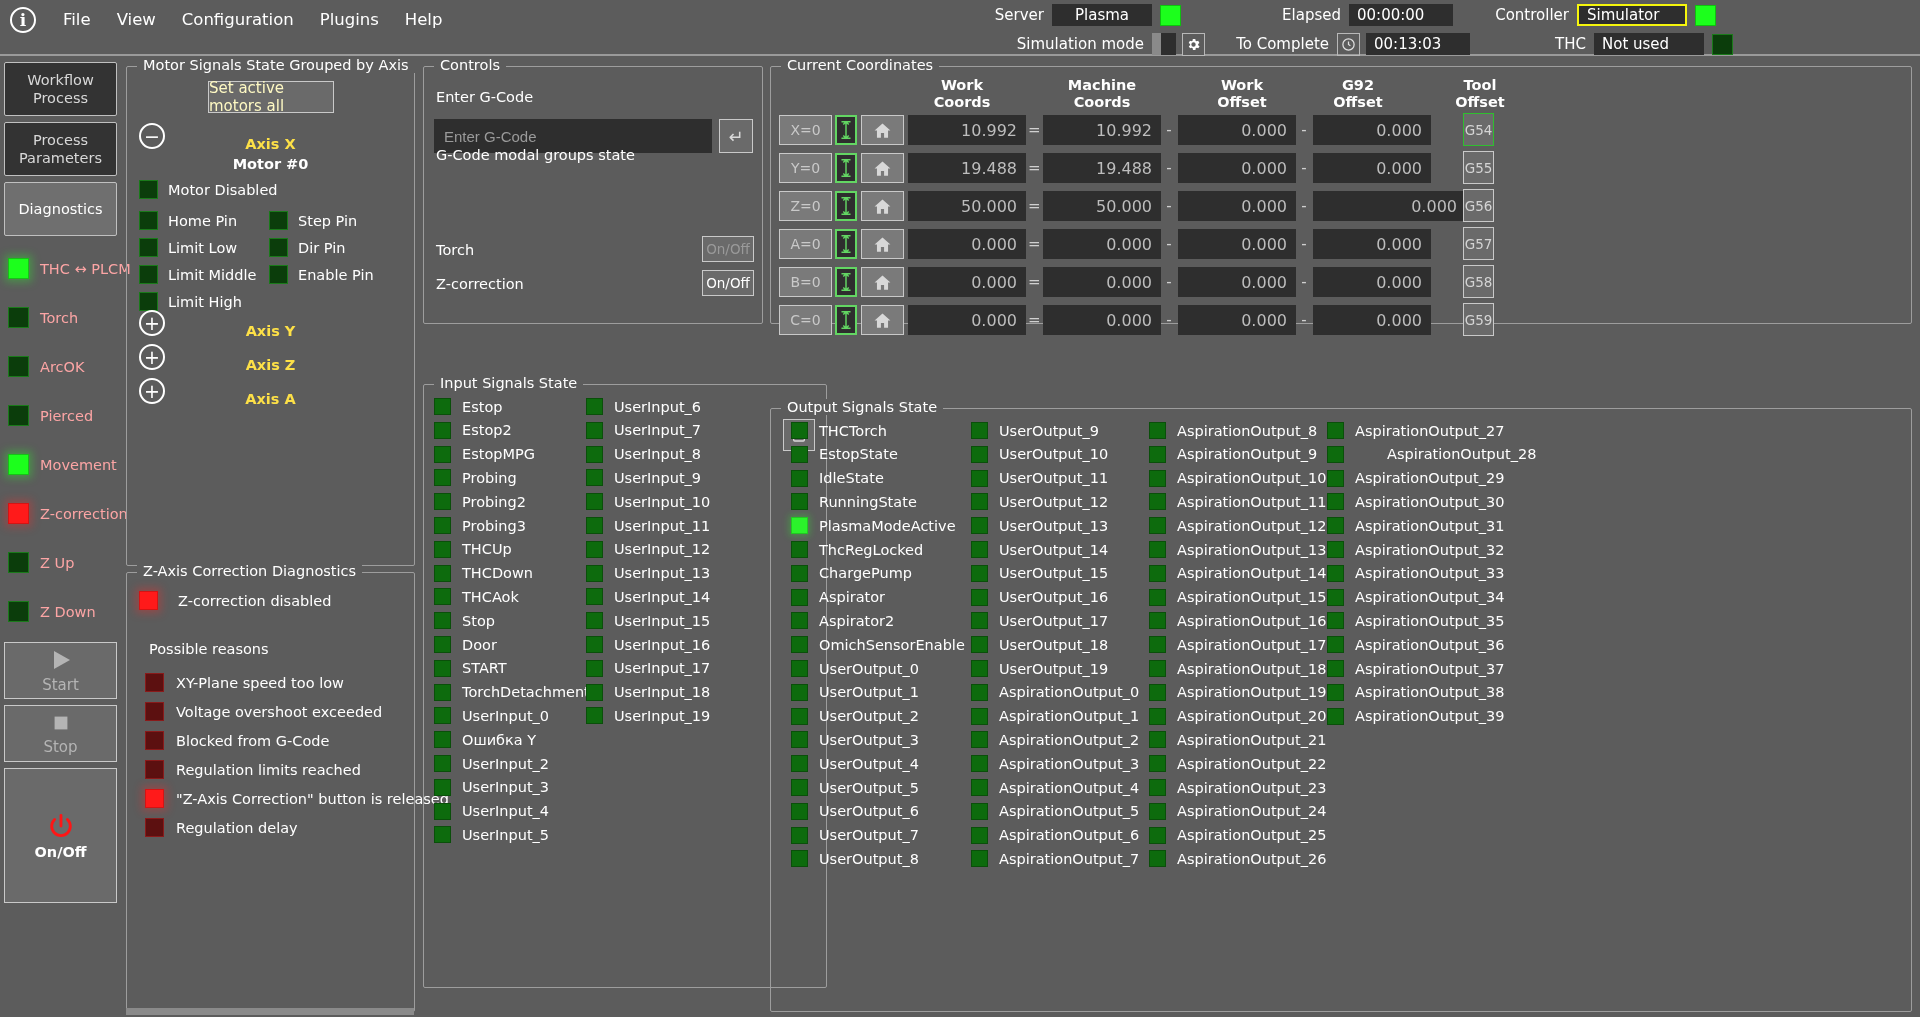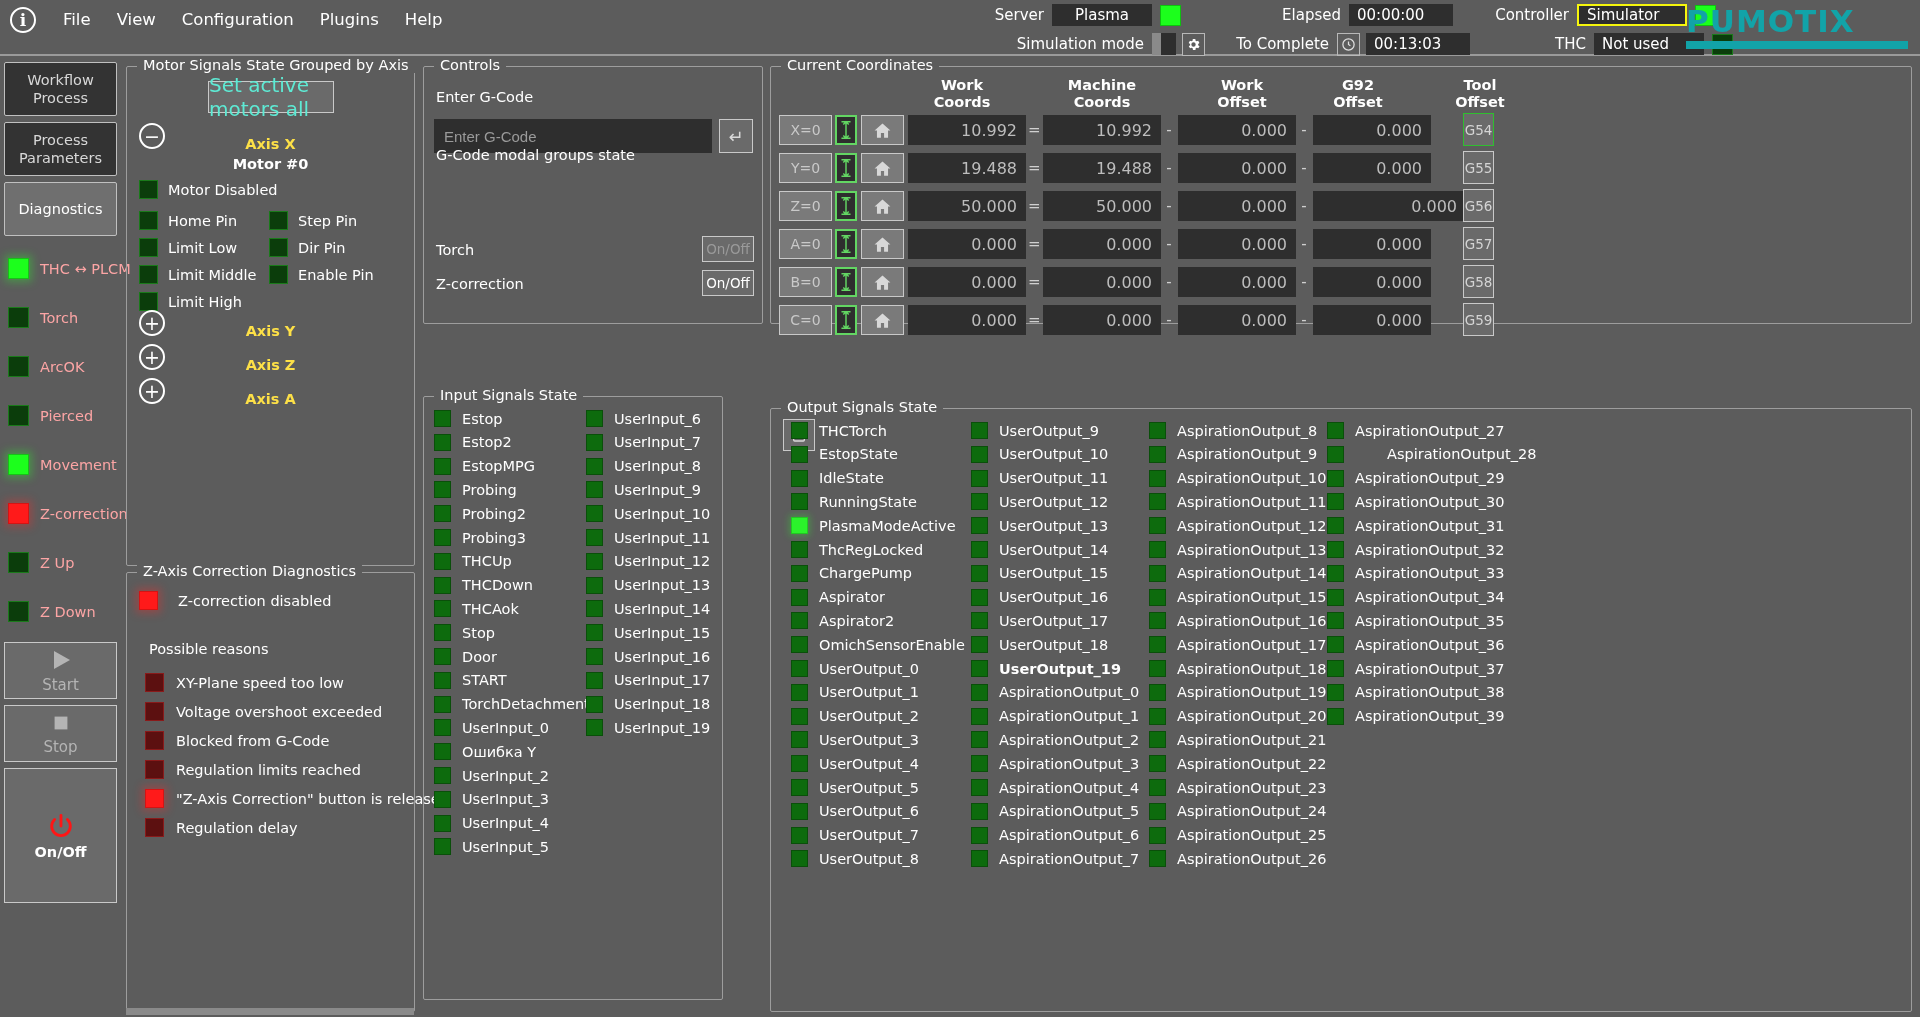--- a/index.html
+++ b/index.html
@@ -79,21 +79,21 @@
   .gbox { position:absolute; border:1px solid #9d9d9d; border-radius:2px; }
   .gbox > .gtitle {
     position:absolute; top:-10px; left:10px; background:#5c5c5c; padding:0 6px;
     font-size:14.5px; color:#ffffff; white-space:nowrap;
   }
 
   
   #motorpanel { left:126px; top:66px; width:289px; height:500px; }
   #btn-setactive {
     position:absolute; left:81px; top:14px; width:126px; height:32px;
-    background:#6a6a6a; border:1.5px solid #c9c9c9; color:#5eead4; font-size:20px;
+    background:#6a6a6a; border:1.5px solid #c9c9c9; color:#fef9c3; font-size:15px;
     display:flex; align-items:center; justify-content:center;
   }
   .expander {
     position:absolute; left:12px; width:26px; height:26px; border:2px solid #ffffff; border-radius:50%;
     display:flex; align-items:center; justify-content:center; color:#fff; font-size:19px; line-height:1;
   }
   .axis-name { position:absolute; left:0; width:100%; text-align:center; font-size:14.5px; color:#fde047; font-weight:bold;margin-top:8px; }
   .motor-name { position:absolute; left:0; width:100%; text-align:center; font-size:14.5px; color:#ffffff; font-weight:bold; }
   .sig { position:absolute; display:flex; align-items:center; }
   .sig .led { width:19px; height:19px; background:#0b3d0b; border:1.5px solid #1a7a1a; }
@@ -151,21 +151,21 @@
     display:flex; align-items:center; justify-content:flex-end; padding-right:9px;
   }
   .op { position:absolute; font-size:15px; color:#d0d0d0; width:12px; text-align:center; }
   .gbtn {
     position:absolute; width:31px; height:33px; background:#6a6a6a; border:1.5px solid #c9c9c9;
     color:#d4d4d4; font-size:13.5px; display:flex; align-items:center; justify-content:center;
   }
   .gbtn.sel { border-color:#2fbf2f; }
 
   
-  #inputs { left:423px; top:396px; width:300px; height:604px;text-align:center; }
+  #inputs { left:423px; top:384px; width:404px; height:604px;text-align:center; }
   #outputs { left:770px; top:408px; width:1142px; height:604px; }
   .sigitem { position:absolute; display:flex; align-items:center; }
   .sigitem .led { width:17px; height:17px; background:#0d6b0d; border:1.5px solid #0a4f0a; flex:0 0 auto;}
   .sigitem .led.bright { background:#2bf32b; border-color:#22c822; box-shadow:0 0 7px 2px rgba(40,255,40,.3);}
   .sigitem .lbl { margin-left:11px; font-size:14.5px; color:#ffffff; white-space:nowrap; }
   #lock-btn {
     position:absolute; left:12px; top:10px; width:32px; height:32px;
     background:#6a6a6a; border:1.5px solid #c9c9c9; display:flex; align-items:center; justify-content:center;
   }
 
@@ -213,24 +213,20 @@
             <path d="M12 7v5l3 2"></path>
           </svg>
       </div>
       <div class="st-field" style="width:104px;margin-left:6px">00:13:03</div>
       <div class="st-label" style="width:92px;margin-left:32px">THC</div>
       <div class="st-field" style="width:110px">Not used</div>
       <div class="led-sq led-dim" style="margin-left:8px"></div>
     </div>
   </div>
 
-  <div id="logo">
-    <div class="word">PUMOTIX</div>
-    <div class="bar"></div>
-  </div>
 </div>
 
 <div id="sidebar">
   <div class="side-btn">
     <span style="white-space:pre-line">Workflow
 Process</span>
   </div>
   <div class="side-btn">
     <span style="white-space:pre-line">Process
 Parameters</span>
@@ -824,21 +820,21 @@
         <div class="lbl">UserOutput_16</div>
       </div>
       <div class="sigitem" style="left: 200px; top: 203.4px;">
         <div class="led"></div>
         <div class="lbl">UserOutput_17</div>
       </div>
       <div class="sigitem" style="left: 200px; top: 227.2px;">
         <div class="led"></div>
         <div class="lbl">UserOutput_18</div>
       </div>
-      <div class="sigitem" style="left: 200px; top: 251px; font-weight: bold;">
+      <div class="sigitem" style="left: 200px; top: 251px;">
         <div class="led"></div>
         <div class="lbl">UserOutput_19</div>
       </div>
       <div class="sigitem" style="left: 200px; top: 274.8px;">
         <div class="led"></div>
         <div class="lbl">AspirationOutput_0</div>
       </div>
       <div class="sigitem" style="left: 200px; top: 298.6px;">
         <div class="led"></div>
         <div class="lbl">AspirationOutput_1</div>

